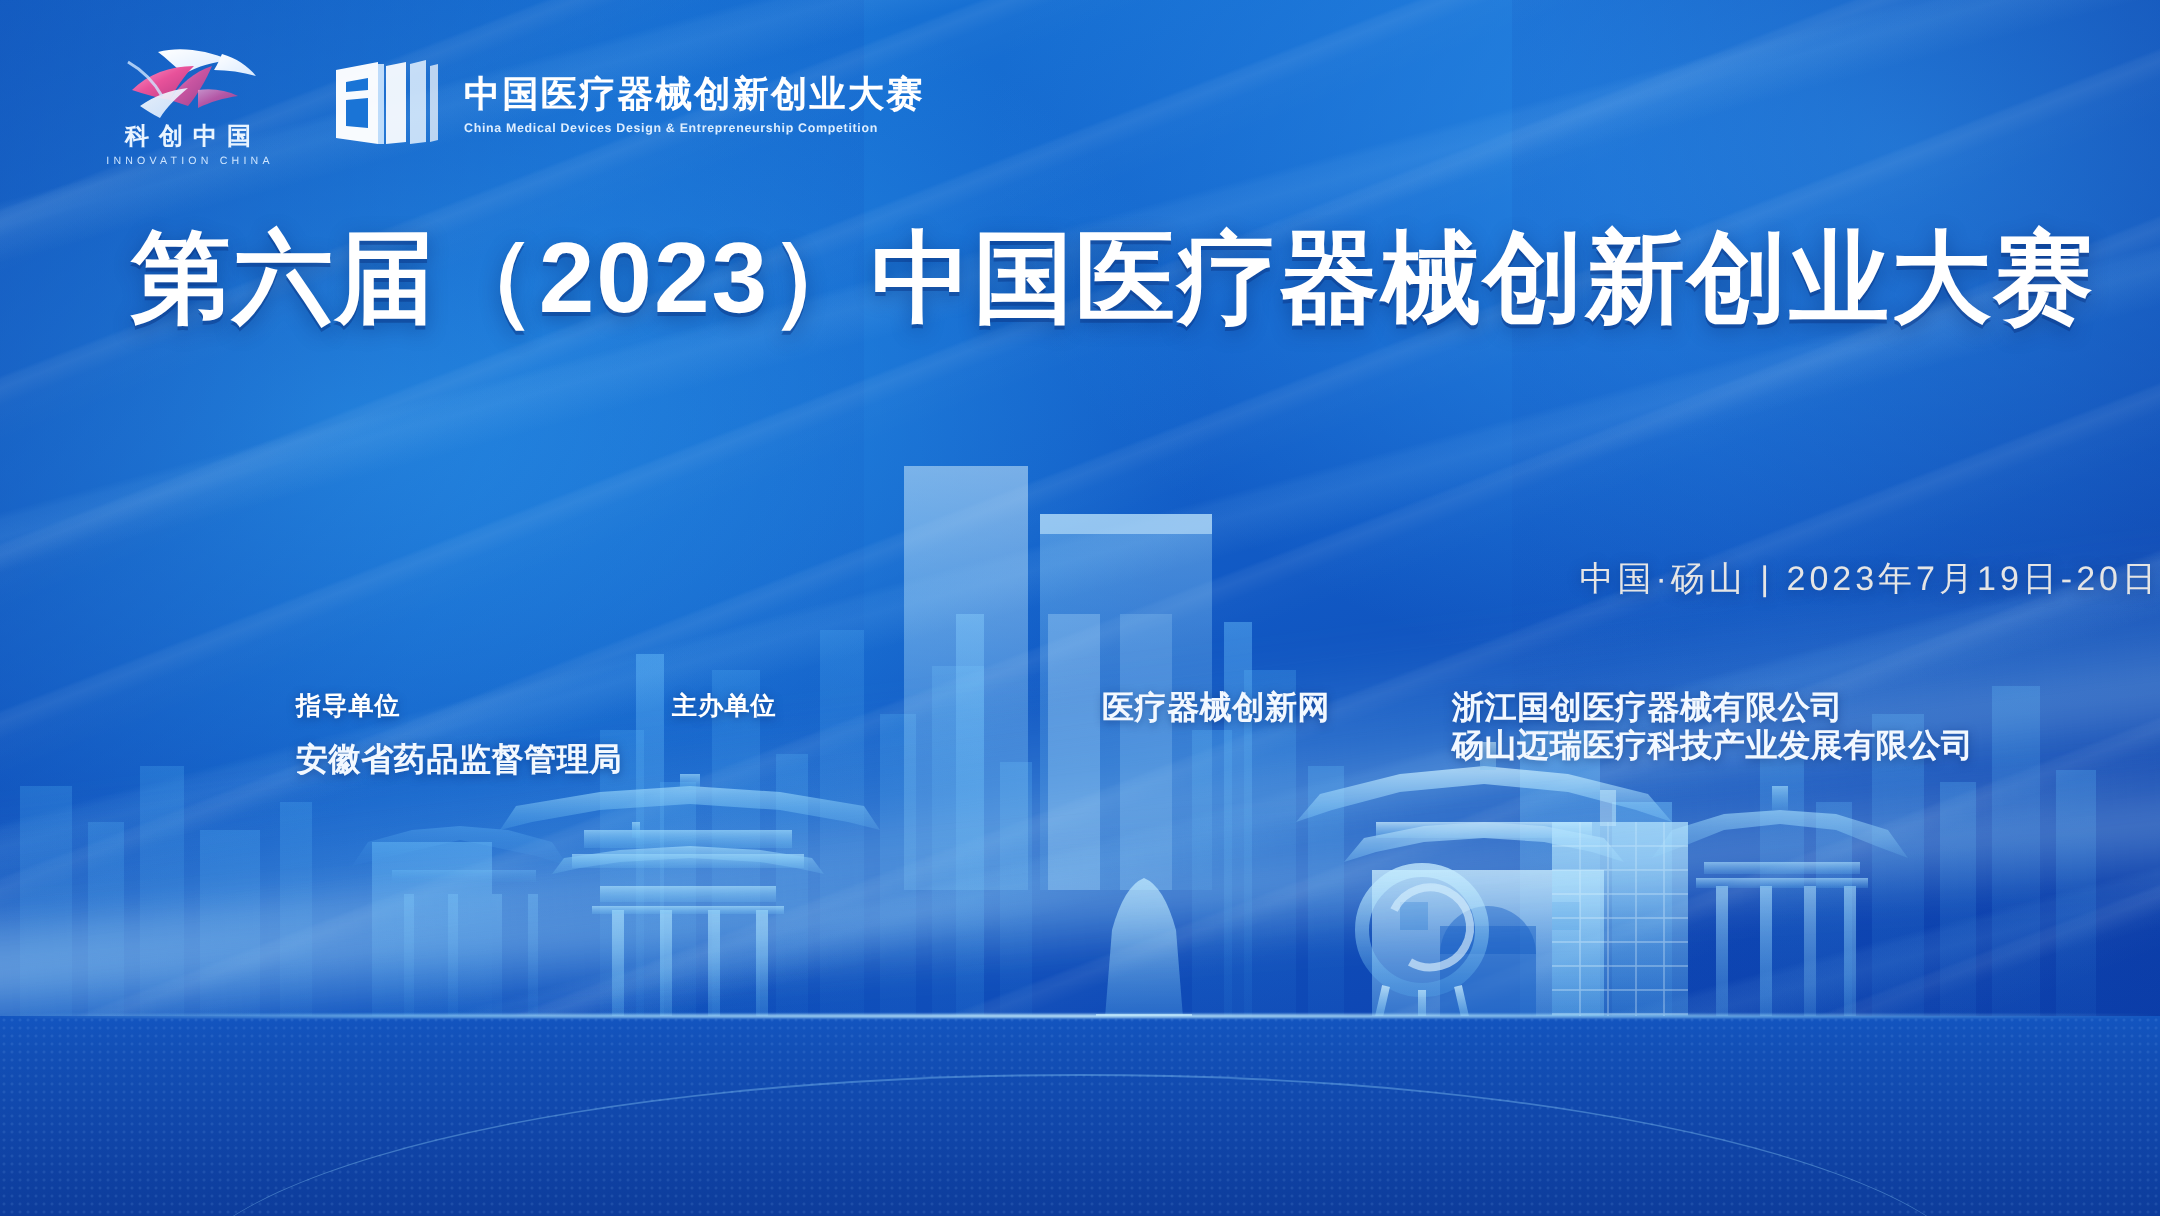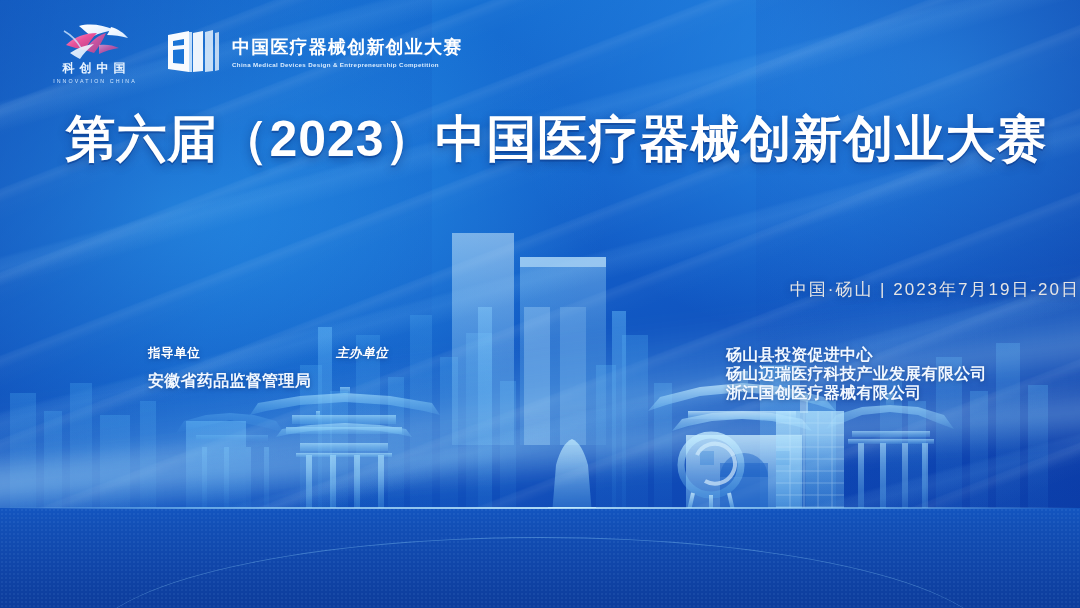--- a/index.html
+++ b/index.html
@@ -226,21 +226,21 @@
 
   
   .sponsors {
     position: absolute;
     left: 148px; top: 345px;
     width: 830px;
     display: flex;
   }
   .sp-col { flex: 0 0 auto; }
   .sp-col.c1 { width: 188px; }
-  .sp-col.c2 { width: 215px; font-style: italic; }
+  .sp-col.c2 { width: 215px; }
   .sp-col.c3 { width: 175px; }
   .sp-col.c4 { width: 250px; }
   .sp-head {
     font-size: 12.5px;
     font-weight: 700;
     color: #ffffff;
     letter-spacing: 0.6px;
     margin-bottom: 9px;
     white-space: nowrap;
     text-shadow: 0 1px 4px rgba(6,40,110,0.5);
@@ -502,22 +502,22 @@
     <div class="sp-col c1">
       <div class="sp-head">指导单位</div>
       <div class="sp-item">安徽省药品监督管理局</div>
     </div>
 
     <div class="sp-col c2">
       <div class="sp-head">主办单位</div>
     </div>
 
     <div class="sp-col c3">
+      <div class="sp-item">医疗器械创新网</div>
     </div>
 
     <div class="sp-col c4">
-      <div class="sp-item">砀山县投资促进中心</div>
+      <div class="sp-item">浙江国创医疗器械有限公司</div>
       <div class="sp-item">砀山迈瑞医疗科技产业发展有限公司</div>
-      <div class="sp-item">浙江国创医疗器械有限公司</div>
     </div>
   </div>
 
 </div>
 
 </body></html>

